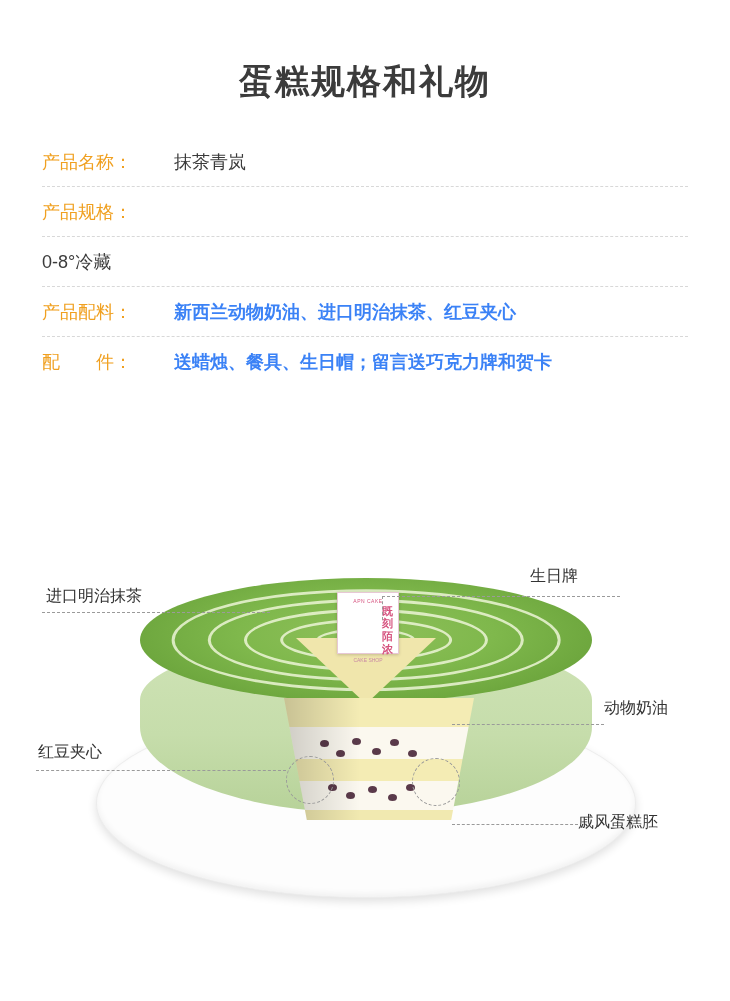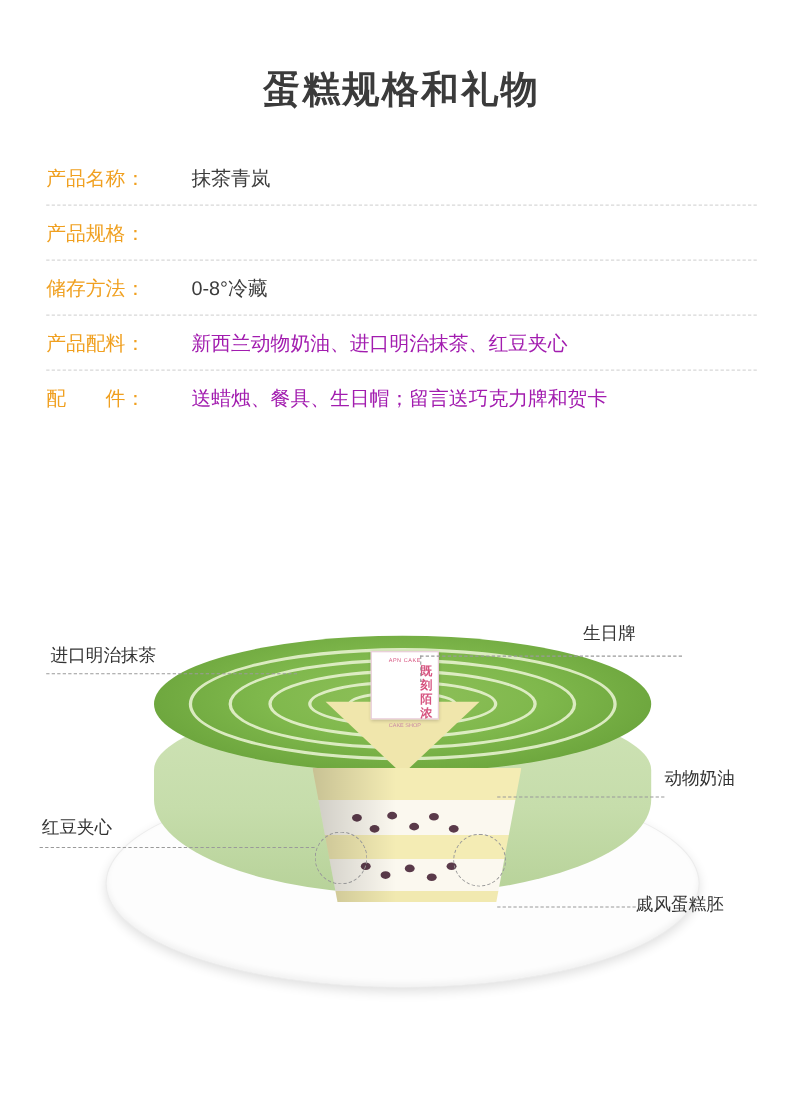--- a/index.html
+++ b/index.html
@@ -43,21 +43,21 @@
   .spec-label {
     color: #f0a020;
     font-size: 18px;
     flex: 0 0 132px;
     white-space: nowrap;
   }
   .spec-value {
     font-size: 18px;
     color: #3b3b3b;
   }
-  .spec-value.strong { font-weight: normal; color: #a21caf; }
+  .spec-value.strong { font-weight: bold; color: #3b82f6; }
 
   
   .illustration {
     position: absolute;
     left: 0;
     top: 520px;
     width: 730px;
     height: 481px;
   }
 
@@ -209,21 +209,20 @@
   <div class="spec-row">
     <div class="spec-label">产品名称：</div>
     <div class="spec-value">抹茶青岚</div>
   </div>
 
   <div class="spec-row">
     <div class="spec-label">产品规格：</div>
   </div>
 
   <div class="spec-row">
-    <div class="spec-label">储存方法：</div>
     <div class="spec-value">0-8°冷藏</div>
   </div>
 
 
   <div class="spec-row">
     <div class="spec-label">产品配料：</div>
     <div class="spec-value strong">新西兰动物奶油、进口明治抹茶、红豆夹心</div>
   </div>
 
   <div class="spec-row">

